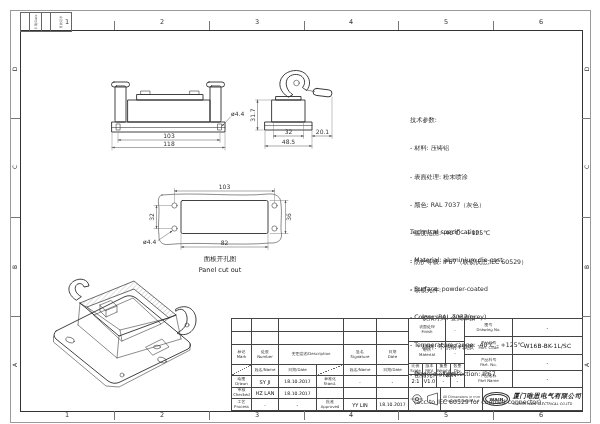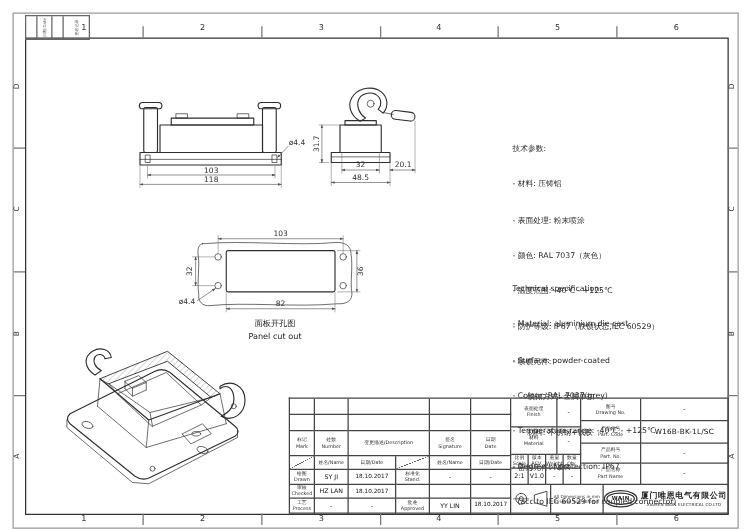--- a/index.html
+++ b/index.html
@@ -25,21 +25,21 @@
         display:flex;align-items:center;justify-content:center;text-align:center;overflow:hidden;box-sizing:border-box;}
   .lbl{font-size:3.9px;line-height:4.6px;white-space:pre-line;color:#333;}
   .val{font-size:5px;color:#111;}
   .valsm{font-size:4.6px;color:#111;}
   .code{font-size:5.8px;letter-spacing:0.2px;color:#111;}
   .diag{background:linear-gradient(to bottom right,transparent 48.5%,#666 48.5%,#666 51.5%,transparent 51.5%);}
   .note{font-size:3.4px;line-height:4.4px;white-space:pre-line;color:#333;}
   .oval-outer{border:0.7px solid #333;border-radius:50%;padding:1px;display:flex;}
   .oval-inner{border:0.7px solid #333;border-radius:50%;font-size:4.3px;font-weight:bold;
               padding:1.5px 3px;letter-spacing:0.3px;display:flex;align-items:center;}
-  .co{display:flex;flex-direction:column;align-items:center;margin-left:3px;}
+  .co{display:flex;flex-direction:column;align-items:flex-start;margin-left:3px;font-style:italic;}
   .co .cn{font-size:6.4px;font-weight:bold;letter-spacing:0.5px;}
   .co .en{font-size:3.3px;letter-spacing:0.1px;margin-top:1px;}
   
   svg text{font-family:"DejaVu Sans",sans-serif;}
   .ol{fill:none;stroke:#2d2d2d;stroke-width:0.9;stroke-linejoin:round;stroke-linecap:round;}
   .thin{stroke-width:0.55;}
   .ext{stroke:#666;stroke-width:0.4;fill:none;}
   .dl{stroke:#555;stroke-width:0.5;fill:none;marker-start:url(#arr);marker-end:url(#arr);}
   .dl1{stroke:#555;stroke-width:0.5;fill:none;marker-end:url(#arr);}
   .d{font-size:6px;fill:#333;stroke:none;}

